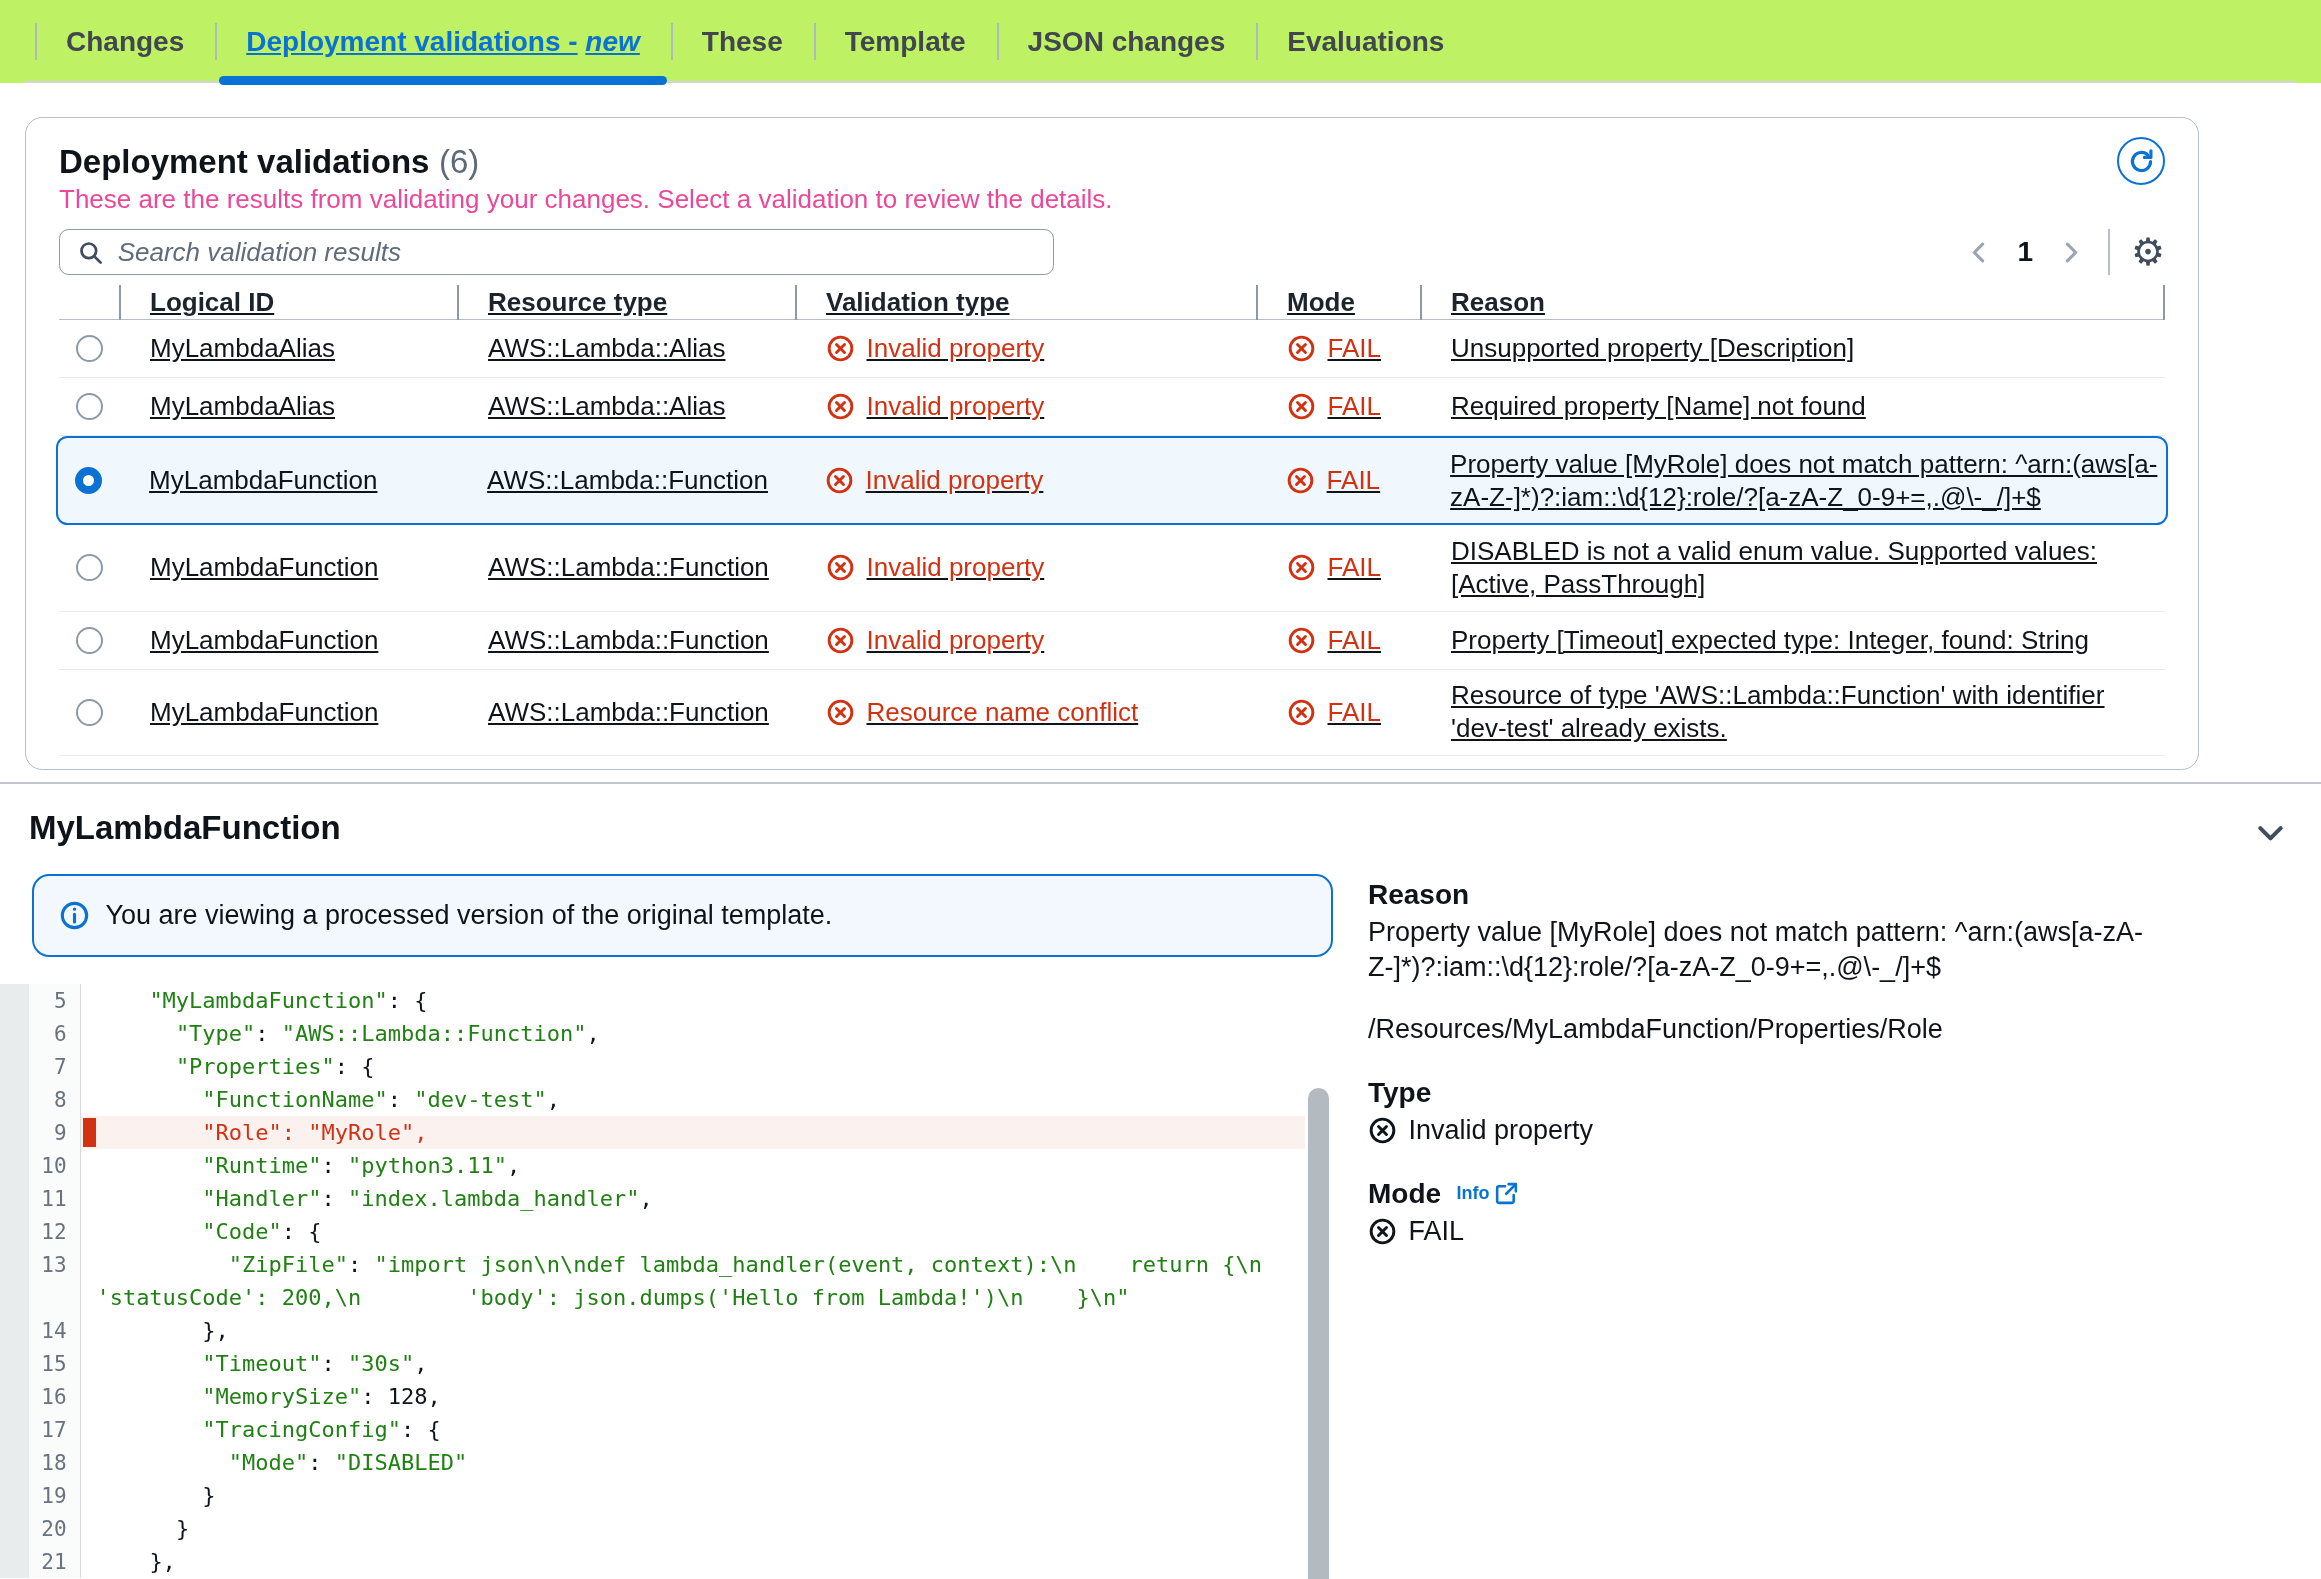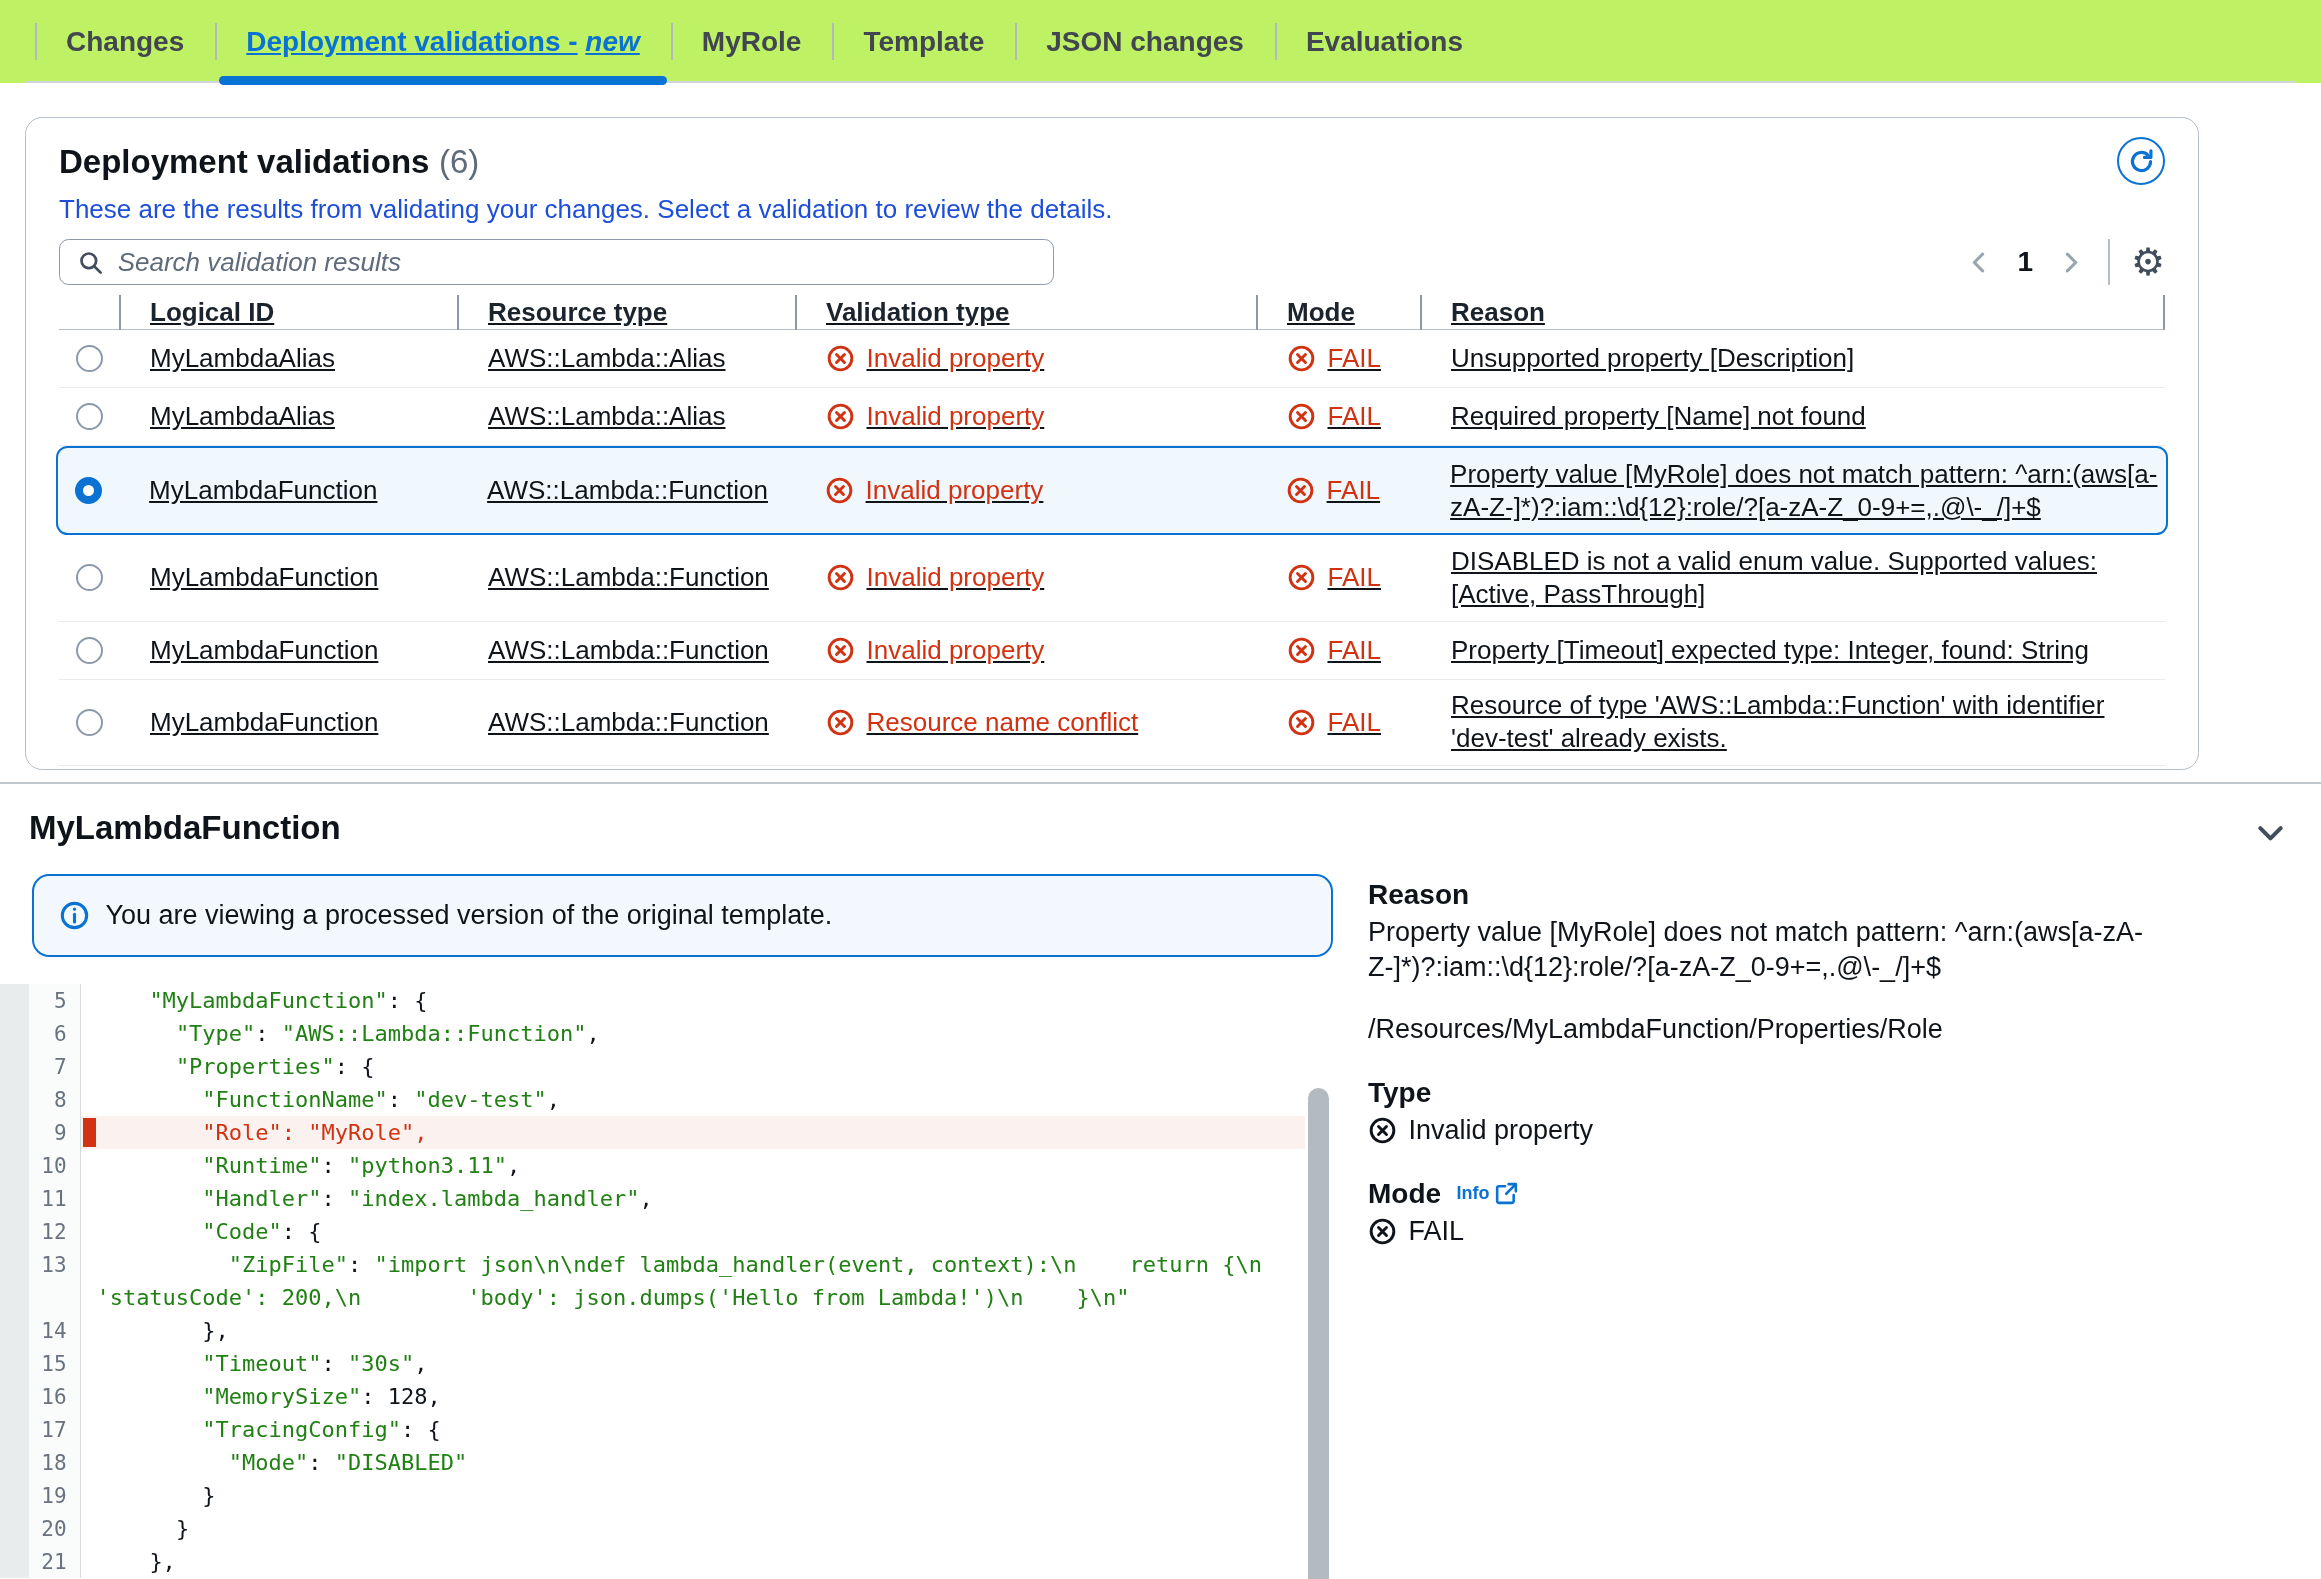--- a/index.html
+++ b/index.html
@@ -23,21 +23,21 @@
   .tab em{ font-style:italic; margin-left:7.7px; }
 
   
   .card{ position:absolute; left:25px; top:117px; width:2174px; height:653px;
          border:1.9px solid #b6bec9; border-radius:17.3px; background:#fff; padding:21px 33px 7.7px 33px; }
   .card-header{ position:relative; margin-top:3.8px; }
   .panel-title{ font-size:33px; font-weight:700; color:#0f141a; display:inline; }
   .panel-count{ font-size:33px; font-weight:400; color:#5f6b7a; margin-left:9.6px; }
   .refresh-btn{ position:absolute; top:-5.8px; right:0; width:48px; height:48px; border-radius:50%;
                 border:2.9px solid var(--accent); background:#fff; display:flex; align-items:center; justify-content:center; cursor:pointer; }
-  .desc{ margin-top:13px; font-size:26px; color:#1d4ed8; }
+  .desc{ margin-top:3px; font-size:26px; color:#ec4899; }
 
   .toolbar{ margin-top:13.4px; display:flex; align-items:center; justify-content:space-between; height:48px;gap:9px; }
   .search{ width:995px; height:46px; border:1.9px solid #8c99a8; border-radius:9.6px; display:flex;
            align-items:center; padding:0 17.3px; background:#fff; }
   .search svg{ flex:0 0 auto; }
   .search input{ border:none; outline:none; flex:1; margin-left:13.4px; font-size:26px;
                  font-family:"Liberation Sans",sans-serif; color:#0f141a; background:transparent; }
   .search input::placeholder{ font-style:italic; color:#5f6b7a; }
   .pager{ display:flex; align-items:center; gap:21px; }
   .pager .pbtn{ display:flex; align-items:center; justify-content:center; width:33px; height:33px; cursor:pointer; }
@@ -113,21 +113,21 @@
   <div class="tabbar-underline-track"></div>
 
 <div class="tab">
       <span>Changes</span>
     </div>
     <div class="tab active">
       <span>Deployment validations -</span>
       <em>new</em>
     </div>
     <div class="tab">
-      <span>MyRole</span>
+      <span>These</span>
     </div>
     <div class="tab">
       <span>Template</span>
     </div>
     <div class="tab">
       <span>JSON changes</span>
     </div>
     <div class="tab">
       <span>Evaluations</span>
     </div>

